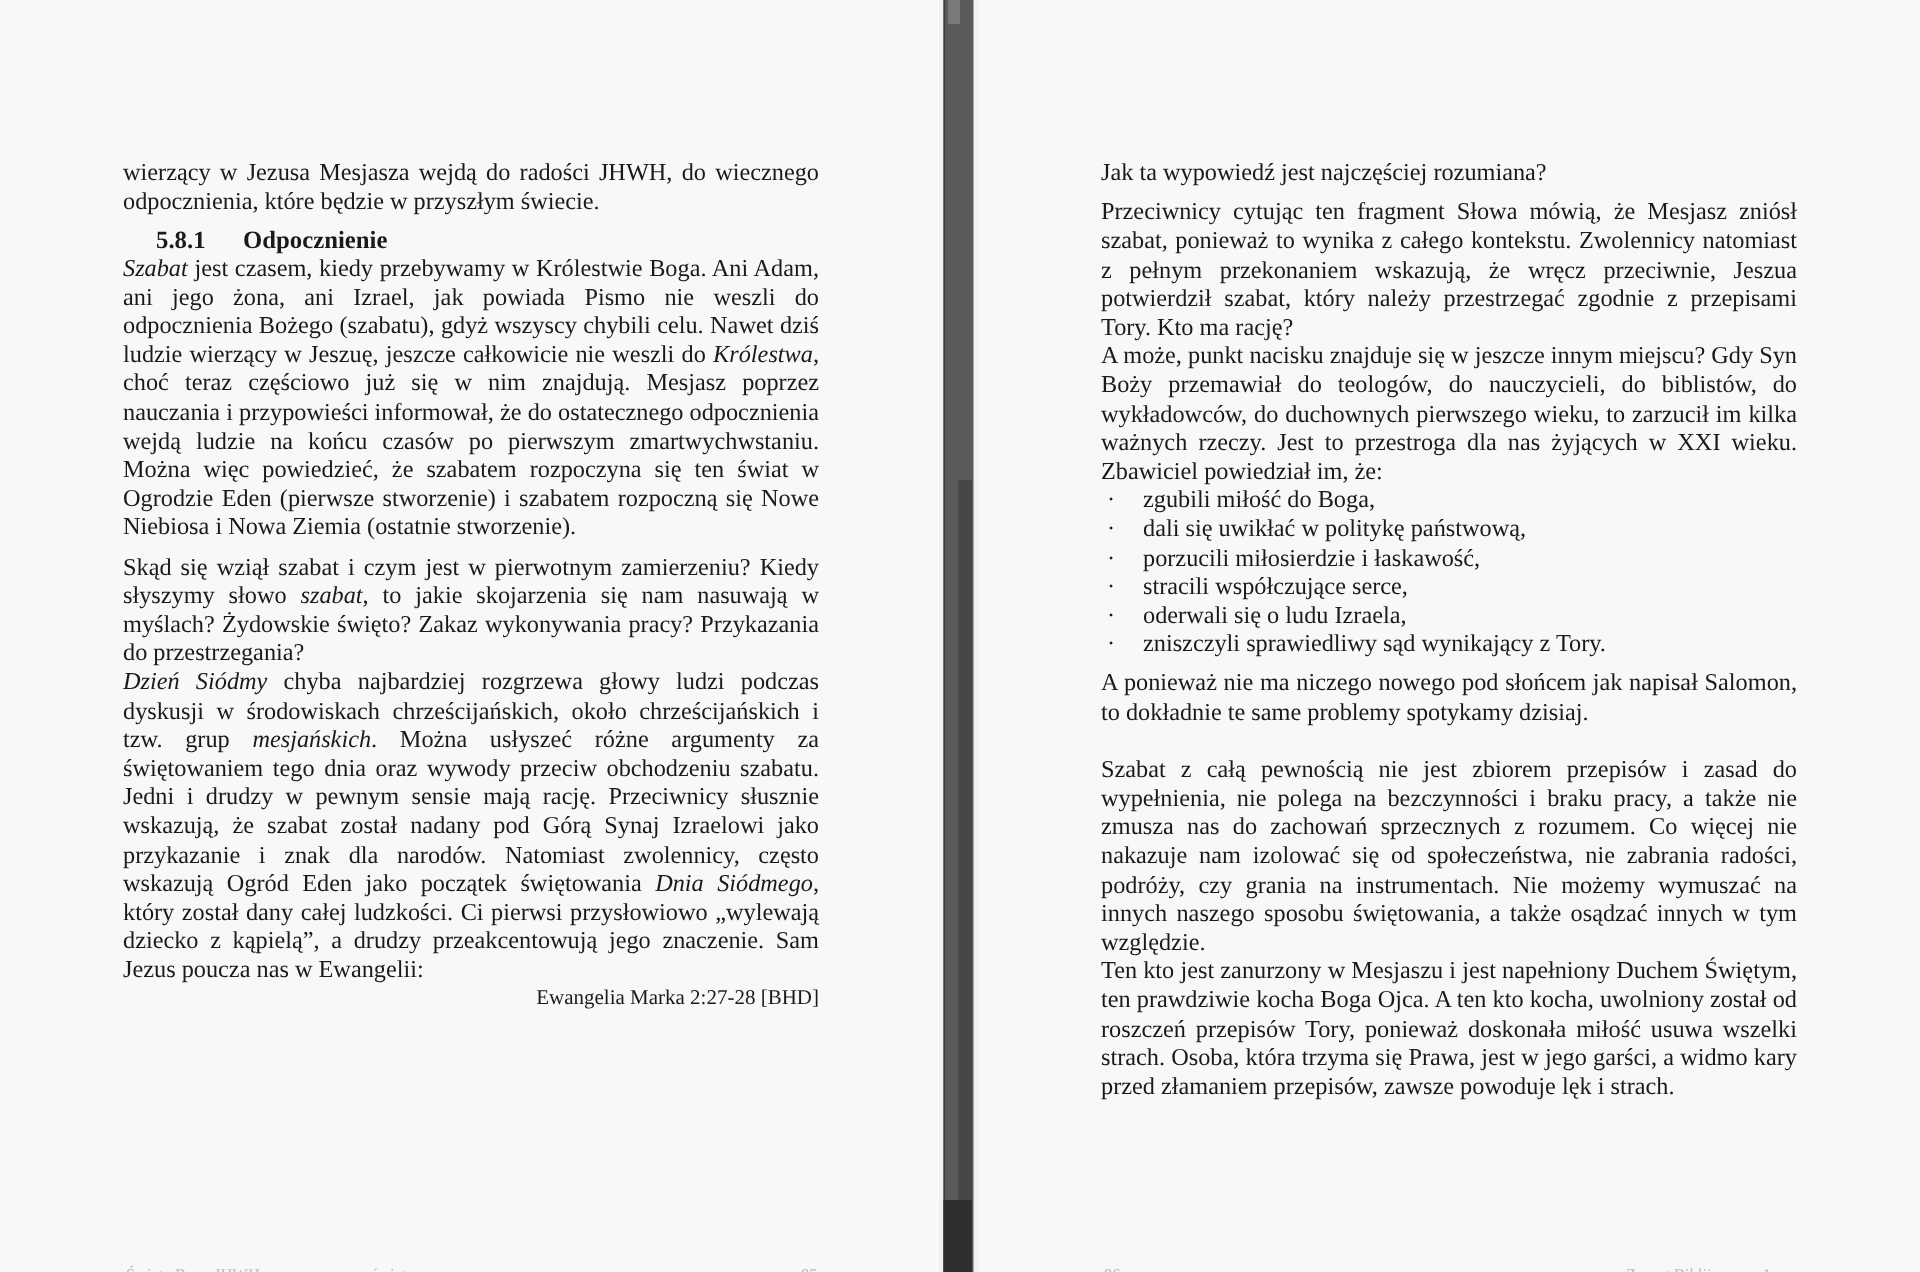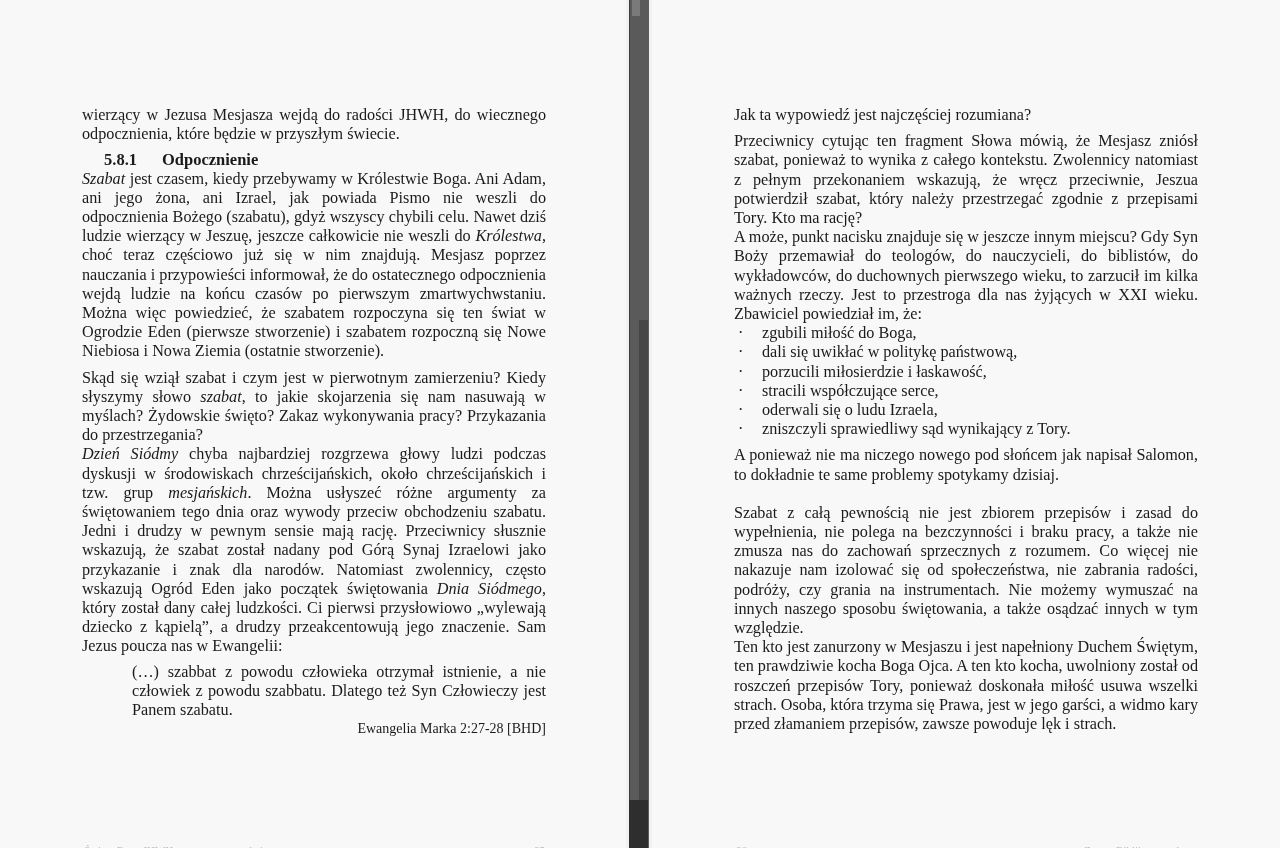--- a/index.html
+++ b/index.html
@@ -62,21 +62,20 @@
 
 <div class="page page-left">
   <div class="content">
     <p>wierzący w Jezusa Mesjasza wejdą do radości JHWH, do wiecznego odpocznienia, które będzie w przyszłym świecie.</p>
     <div class="heading">
       <span class="num">5.8.1</span><span>Odpocznienie</span>
     </div>
     <p><em>Szabat</em><span> jest czasem, kiedy przebywamy w Królestwie Boga. Ani Adam, ani jego żona, ani Izrael, jak powiada Pismo nie weszli do odpocznienia Bożego (szabatu), gdyż wszyscy chybili celu. Nawet dziś ludzie wierzący w Jeszuę, jeszcze całkowicie nie weszli do </span><em>Królestwa</em><span>, choć teraz częściowo już się w nim znajdują. Mesjasz poprzez nauczania i przypowieści informował, że do ostatecznego odpocznienia wejdą ludzie na końcu czasów po pierwszym zmartwychwstaniu. Można więc powiedzieć, że szabatem rozpoczyna się ten świat w Ogrodzie Eden (pierwsze stworzenie) i szabatem rozpoczną się Nowe Niebiosa i Nowa Ziemia (ostatnie stworzenie).</span></p>
     <p class="gap"><span>Skąd się wziął szabat i czym jest w pierwotnym zamierzeniu? Kiedy słyszymy słowo </span><em>szabat</em><span>, to jakie skojarzenia się nam nasuwają w myślach? Żydowskie święto? Zakaz wykonywania pracy? Przykazania do przestrzegania?</span></p>
     <p><em>Dzień Siódmy</em><span> chyba najbardziej rozgrzewa głowy ludzi podczas dyskusji w środowiskach chrześcijańskich, około chrześcijańskich i tzw. grup </span><em>mesjańskich</em><span>. Można usłyszeć różne argumenty za świętowaniem tego dnia oraz wywody przeciw obchodzeniu szabatu. Jedni i drudzy w pewnym sensie mają rację. Przeciwnicy słusznie wskazują, że szabat został nadany pod Górą Synaj Izraelowi jako przykazanie i znak dla narodów. Natomiast zwolennicy, często wskazują Ogród Eden jako początek świętowania </span><em>Dnia Siódmego</em><span>, który został dany całej ludzkości. Ci pierwsi przysłowiowo „wylewają dziecko z kąpielą”, a drudzy przeakcentowują jego znaczenie. Sam Jezus poucza nas w Ewangelii:</span></p>
-    <p class="quote">(…) szabbat z powodu człowieka otrzymał istnienie, a nie człowiek z powodu szabbatu. Dlatego też Syn Człowieczy jest Panem szabatu.</p>
     <p class="source">Ewangelia Marka 2:27-28 [BHD]</p>
   </div>
   <div class="footer title">Święta Boga JHWH – proroczy sens świąt</div>
   <div class="footer pnum">85</div>
 </div>
 
 <div class="gutter">
   <div class="bar"></div>
   <div class="thumb-top"></div>
   <div class="thumb-mid"></div>

